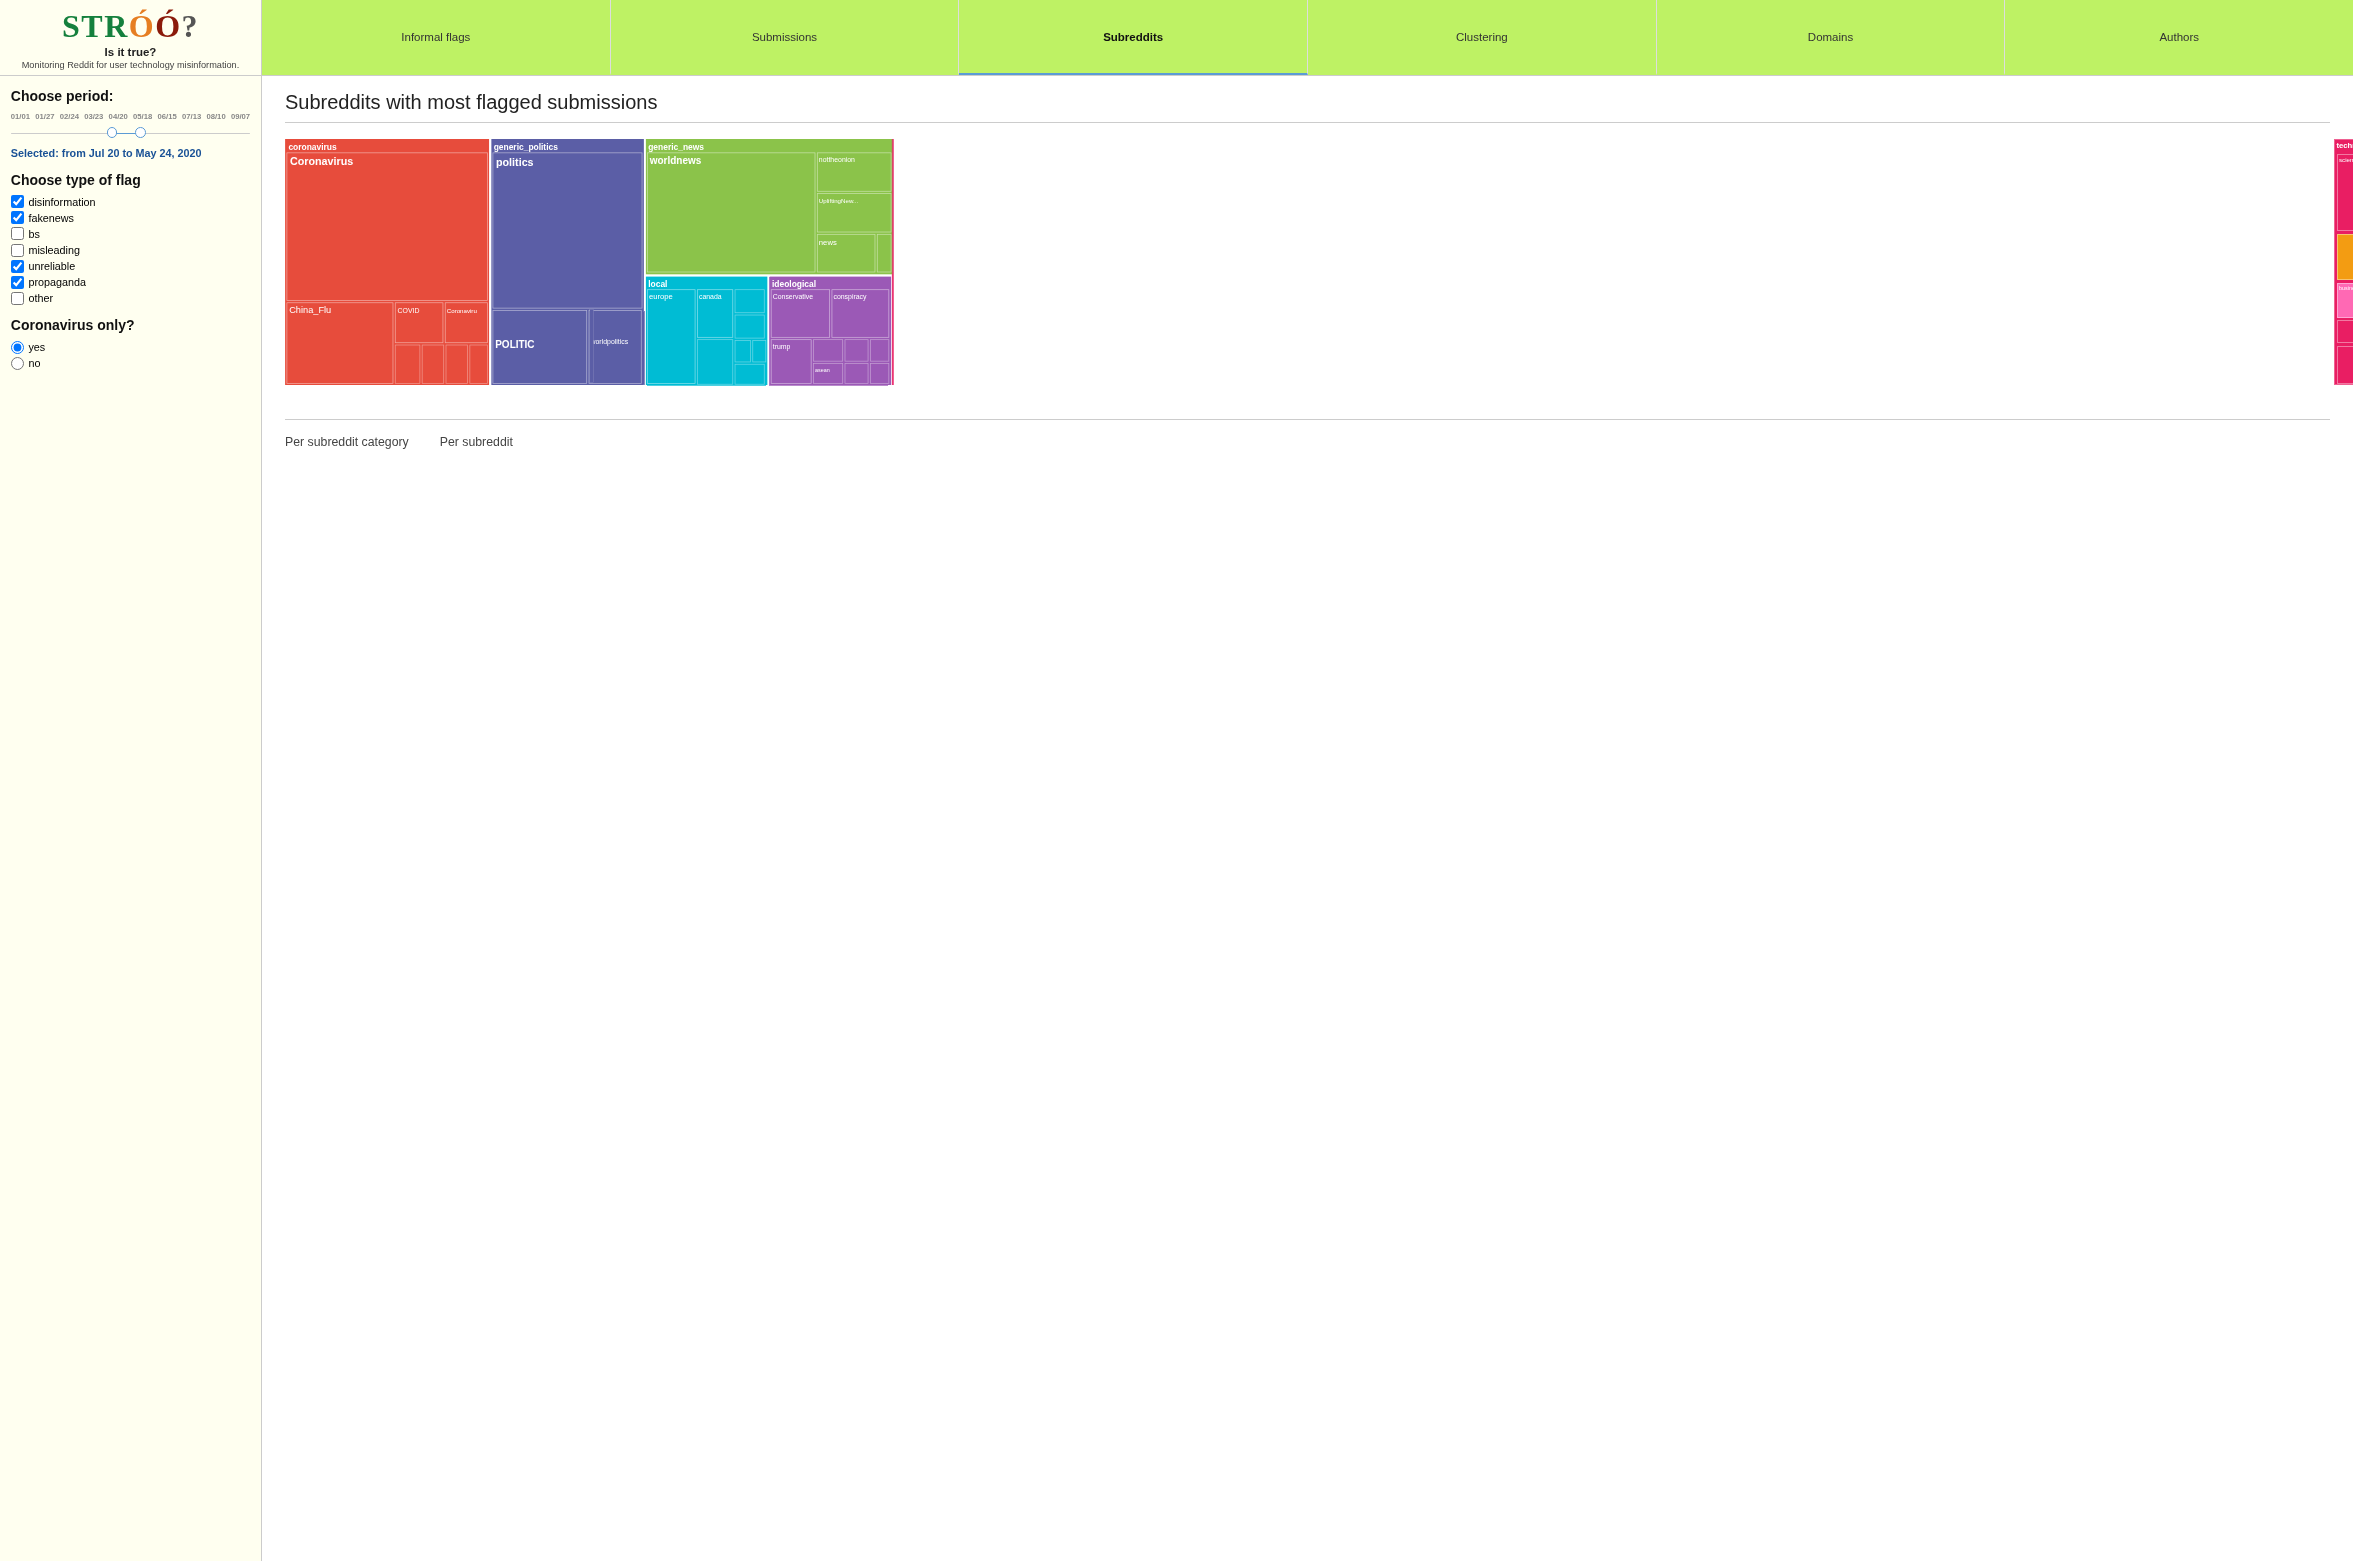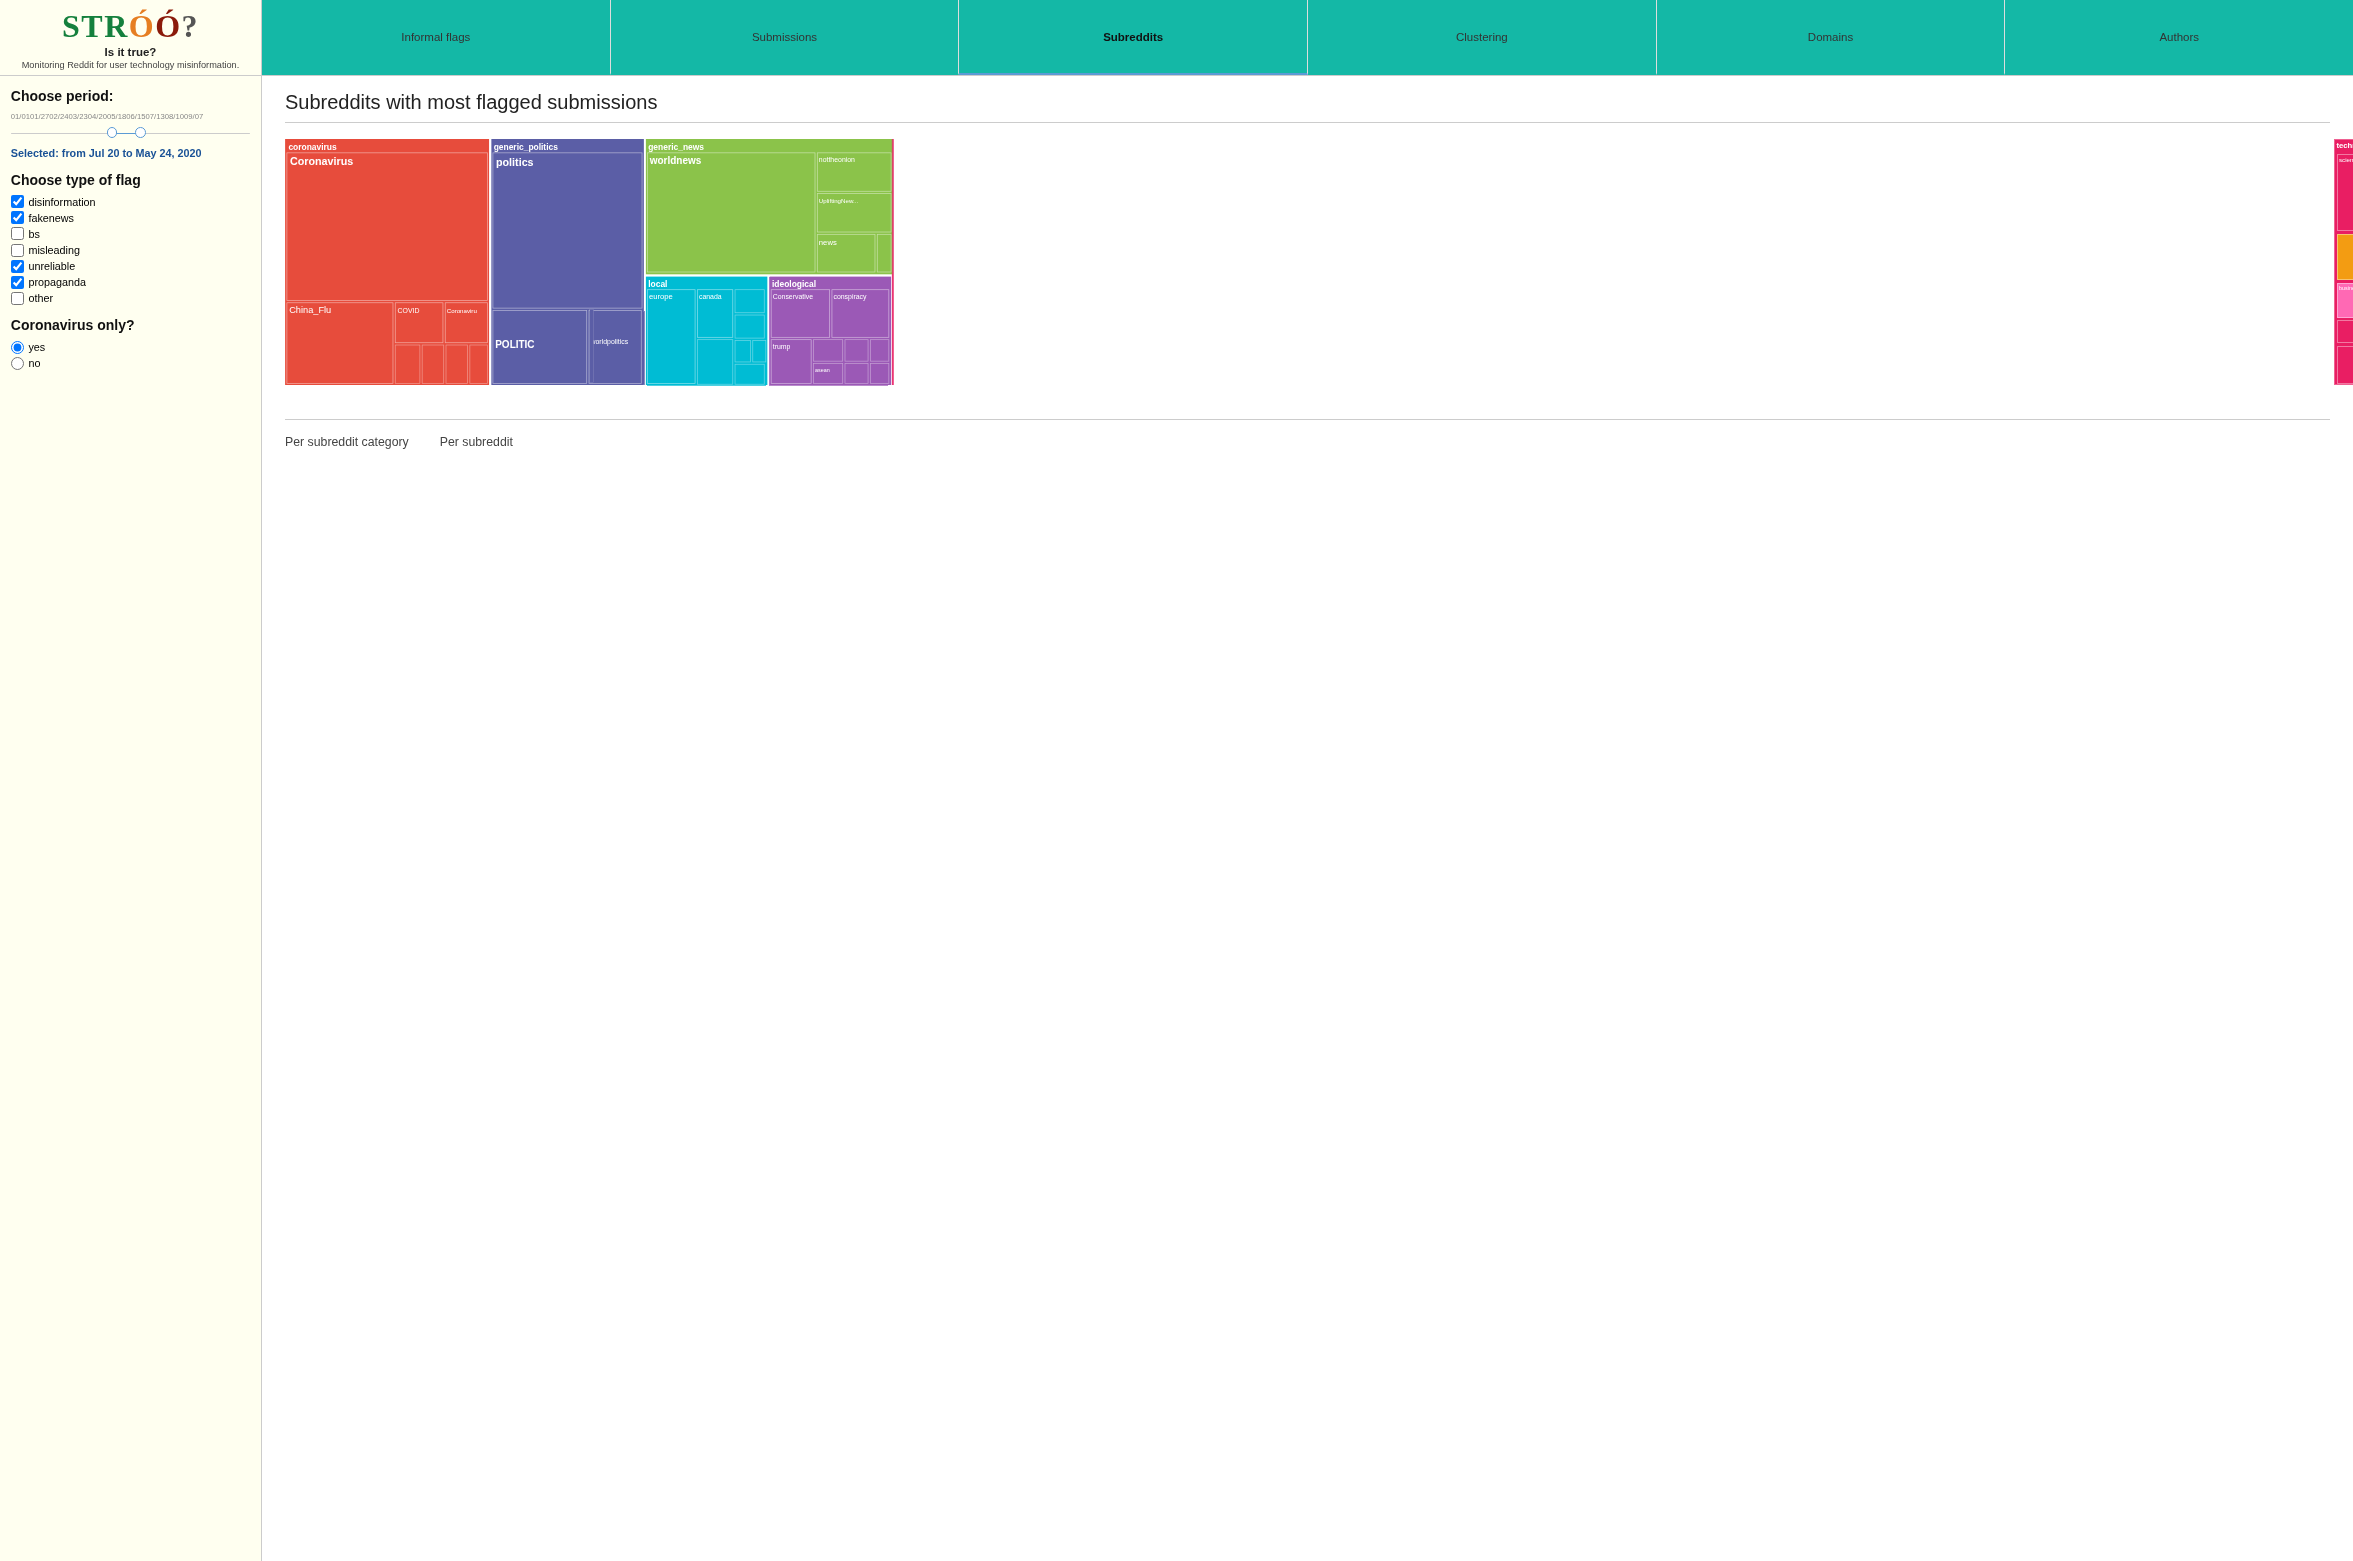--- a/index.html
+++ b/index.html
@@ -49,21 +49,21 @@
       flex: 1;
       display: flex;
       align-items: center;
       justify-content: center;
       padding: 0 7.7px;
       font-size: 11.5px;
       color: #333;
       border-right: 0.8px solid #ddd;
       cursor: pointer;
       border-bottom: 2.3px solid transparent;
-      background: #14b8a6;
+      background: #bef264;
     }
     .nav-tab:last-child { border-right: none; }
     .nav-tab.active {
       border-bottom: 2.3px solid #5b9bd5;
       font-weight: bold;
       color: #111;
     }
 
     
     .main-layout {
@@ -90,23 +90,25 @@
     .period-slider-area {
       margin-bottom: 6.2px;
     }
     .slider-track {
       position: relative;
       height: 15.4px;
       margin: 4.6px 0 3.1px;
     }
     .slider-labels {
       display: flex;
+      justify-content: space-between;
       font-size: 7.7px;
       color: #888;
       margin-bottom: 0;
+      font-weight: bold;
     }
     .slider-line {
       position: absolute;
       top: 7px;
       left: 0; right: 0;
       height: 1.5px;
       background: #ccc;
       border-radius: 1.5px;
     }
     .slider-fill {

